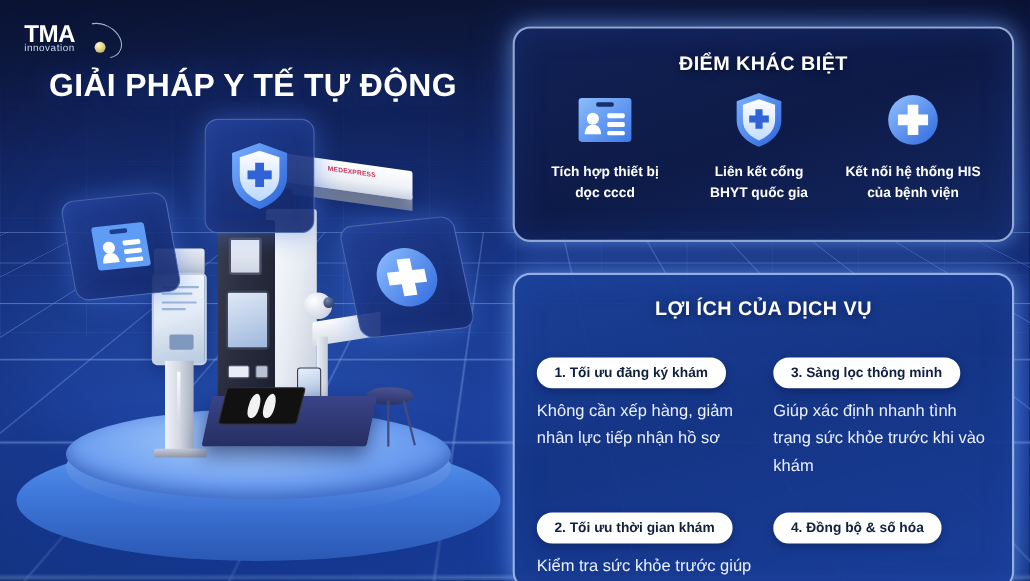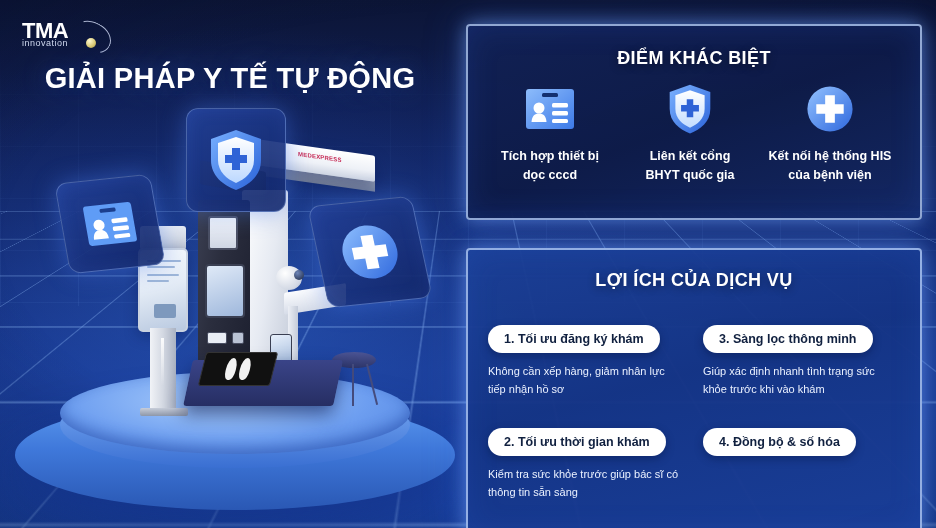--- a/index.html
+++ b/index.html
@@ -277,21 +277,21 @@
   
   .beam {
     position:absolute; left:120px; top:90px; width:14px; height:190px;
     background:linear-gradient(180deg, rgba(150,200,255,0.5), rgba(90,150,255,0));
     filter:blur(5px);
   }
 
   
   .panel {
     position:absolute;
-    border-radius:4px;
+    border-radius:16px;
     border:2px solid rgba(190,215,255,0.75);
     box-shadow:0 0 18px rgba(120,170,255,0.55), 0 0 40px rgba(60,110,220,0.35), inset 0 0 30px rgba(40,90,200,0.2);
   }
   #panel-diff {
     left:466px; top:24px; width:456px; height:196px;
     background:linear-gradient(160deg, rgba(18,33,86,0.96) 0%, rgba(14,27,72,0.97) 50%, rgba(20,40,100,0.96) 100%);
   }
   #panel-benefit {
     left:466px; top:248px; width:456px; height:288px;
     background:linear-gradient(165deg, rgba(28,64,150,0.97) 0%, rgba(21,52,133,0.97) 45%, rgba(26,62,152,0.97) 100%);
@@ -329,21 +329,21 @@
     font-size:12.5px; font-weight:bold;
     padding:7px 16px;
     border-radius:16px;
     box-shadow:0 3px 8px rgba(5,20,60,0.4);
     white-space:nowrap;
     margin-top:20px;
   }
   .ben-desc {
     margin-top:9px;
     color:#eaf1ff;
-    font-size:11px;
+    font-size:15px;
     line-height:1.65;
     max-width:200px;
   }
 </style>
 </head>
 <body>
 
 <div id="stage">
 
   <div class="grid-wall"></div>

